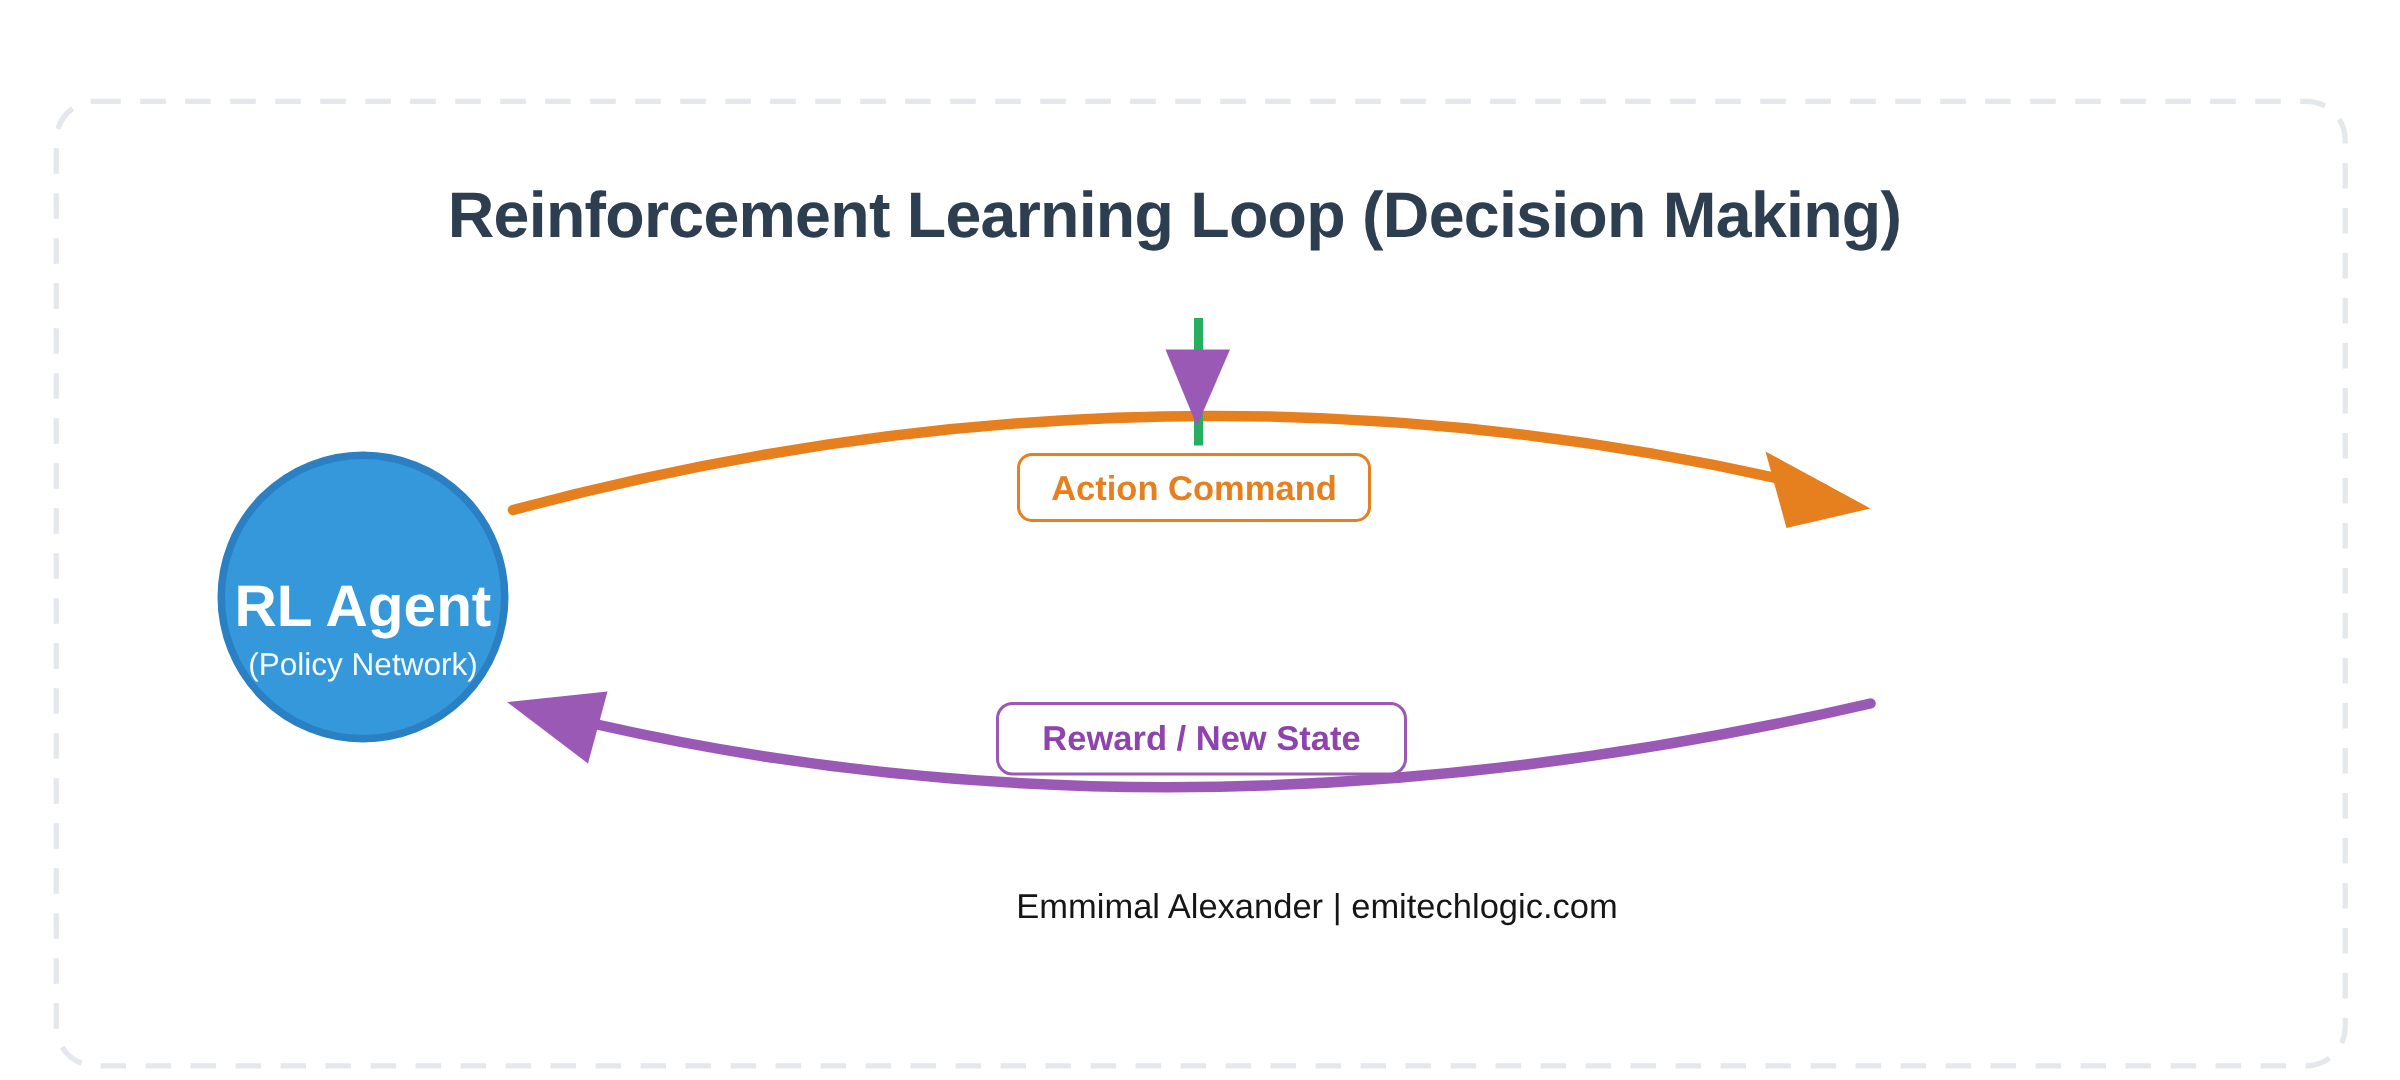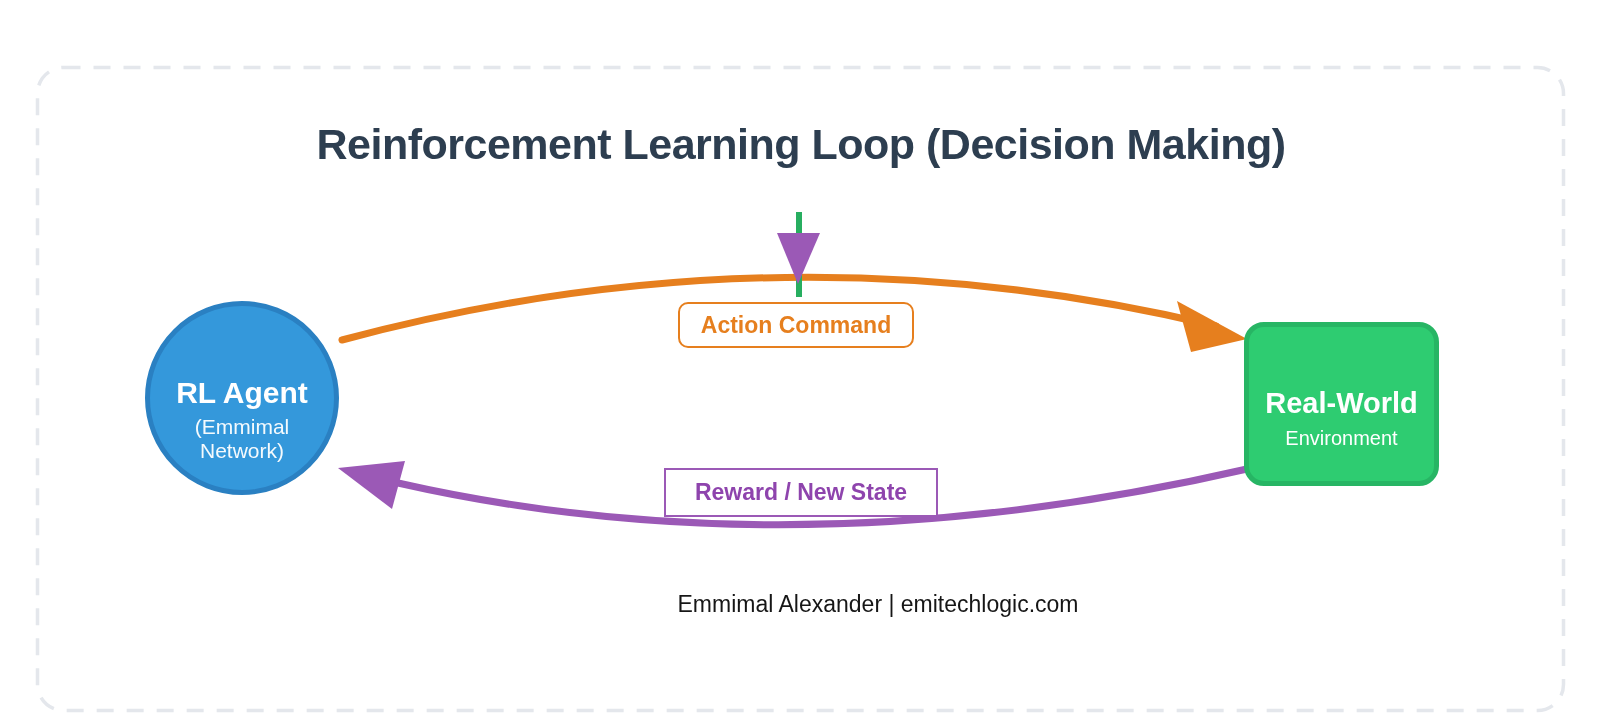--- a/index.html
+++ b/index.html
@@ -20,21 +20,21 @@
     stroke-dasharray: 17 13;
   }
   .edge { fill: none; stroke-width: 7; stroke-linecap: round; }
   .edge.orange { stroke: var(--orange); }
   .edge.purple { stroke: var(--purple); }
   .fill-orange { fill: var(--orange); }
   .fill-purple { fill: var(--purple); }
   .obs-line { stroke: var(--subtitle-green); stroke-width: 6; }
 
   .title {
-    position: absolute; left: 801px; top: 120px;
+    position: absolute; left: 783px; top: 120px;
     transform: translateX(-50%);
     font-size: 43px; font-weight: bold; letter-spacing: -0.5px;
     color: var(--title-color); white-space: nowrap;
   }
   .subtitle {
     position: absolute; left: 788px; top: 172px;
     transform: translateX(-50%);
     font-size: 24px; font-weight: bold;
     color: var(--subtitle-green); white-space: nowrap;
   }
@@ -49,21 +49,21 @@
   .agent-node .node-text,
   .env-node .node-text {
     position: absolute; left: 0; right: 0; top: 0; bottom: 0;
     display: flex; flex-direction: column;
     align-items: center; justify-content: center;
     text-align: center;
   }
   .agent-node .node-text { transform: translateY(21px); }
   .env-node .node-text { transform: translateY(14px); }
 
-  .agent-label { font-size: 30px; font-weight: bold; color: #ffffff; }
+  .agent-label { font-size: 39px; font-weight: bold; color: #ffffff; }
   .agent-sub   { font-size: 21px; color: rgba(255,255,255,0.95); margin-top: 5px; }
 
   .env-node {
     position: absolute; left: 1244px; top: 322px;
     width: 195px; height: 164px; border-radius: 20px;
     background: var(--node-green);
     border: 5px solid var(--node-green-border);
     box-sizing: border-box;
   }
   .env-label { font-size: 29px; font-weight: bold; color: #ffffff; }
@@ -75,21 +75,21 @@
     box-sizing: border-box; white-space: nowrap;
     font-weight: bold; font-size: 23px;
   }
   .edge-label.action {
     left: 678px; top: 302px; width: 236px; height: 46px;
     border: 2px solid var(--orange); border-radius: 10px;
     color: var(--orange);
   }
   .edge-label.reward {
     left: 664px; top: 468px; width: 274px; height: 49px;
-    border: 2px solid var(--purple); border-radius: 0;
+    border: 2px solid var(--purple); border-radius: 11px;
     color: var(--purple-text);
   }
 
   .footer {
     position: absolute; left: 878px; top: 591px;
     transform: translateX(-50%);
     font-size: 23px; color: var(--footer-black); white-space: nowrap;
   }
 </style>
 </head>
@@ -109,28 +109,22 @@
 
     <line class="obs-line" x1="799" y1="212" x2="799" y2="297"></line>
     <polygon class="fill-purple" points="777,233 820,233 798,284"></polygon>
   </svg>
 
   <div class="title">Reinforcement Learning Loop (Decision Making)</div>
 
   <div class="agent-node">
     <div class="node-text">
       <div class="agent-label">RL Agent</div>
-      <div class="agent-sub">(Emmimal Network)</div>
+      <div class="agent-sub">(Policy Network)</div>
     </div>
   </div>
 
-  <div class="env-node">
-    <div class="node-text">
-      <div class="env-label">Real-World</div>
-      <div class="env-sub">Environment</div>
-    </div>
-  </div>
 
   <div class="edge-label action">Action Command</div>
   <div class="edge-label reward">Reward / New State</div>
 
   <div class="footer">Emmimal Alexander | emitechlogic.com</div>
 </div>
 
 </body></html>

